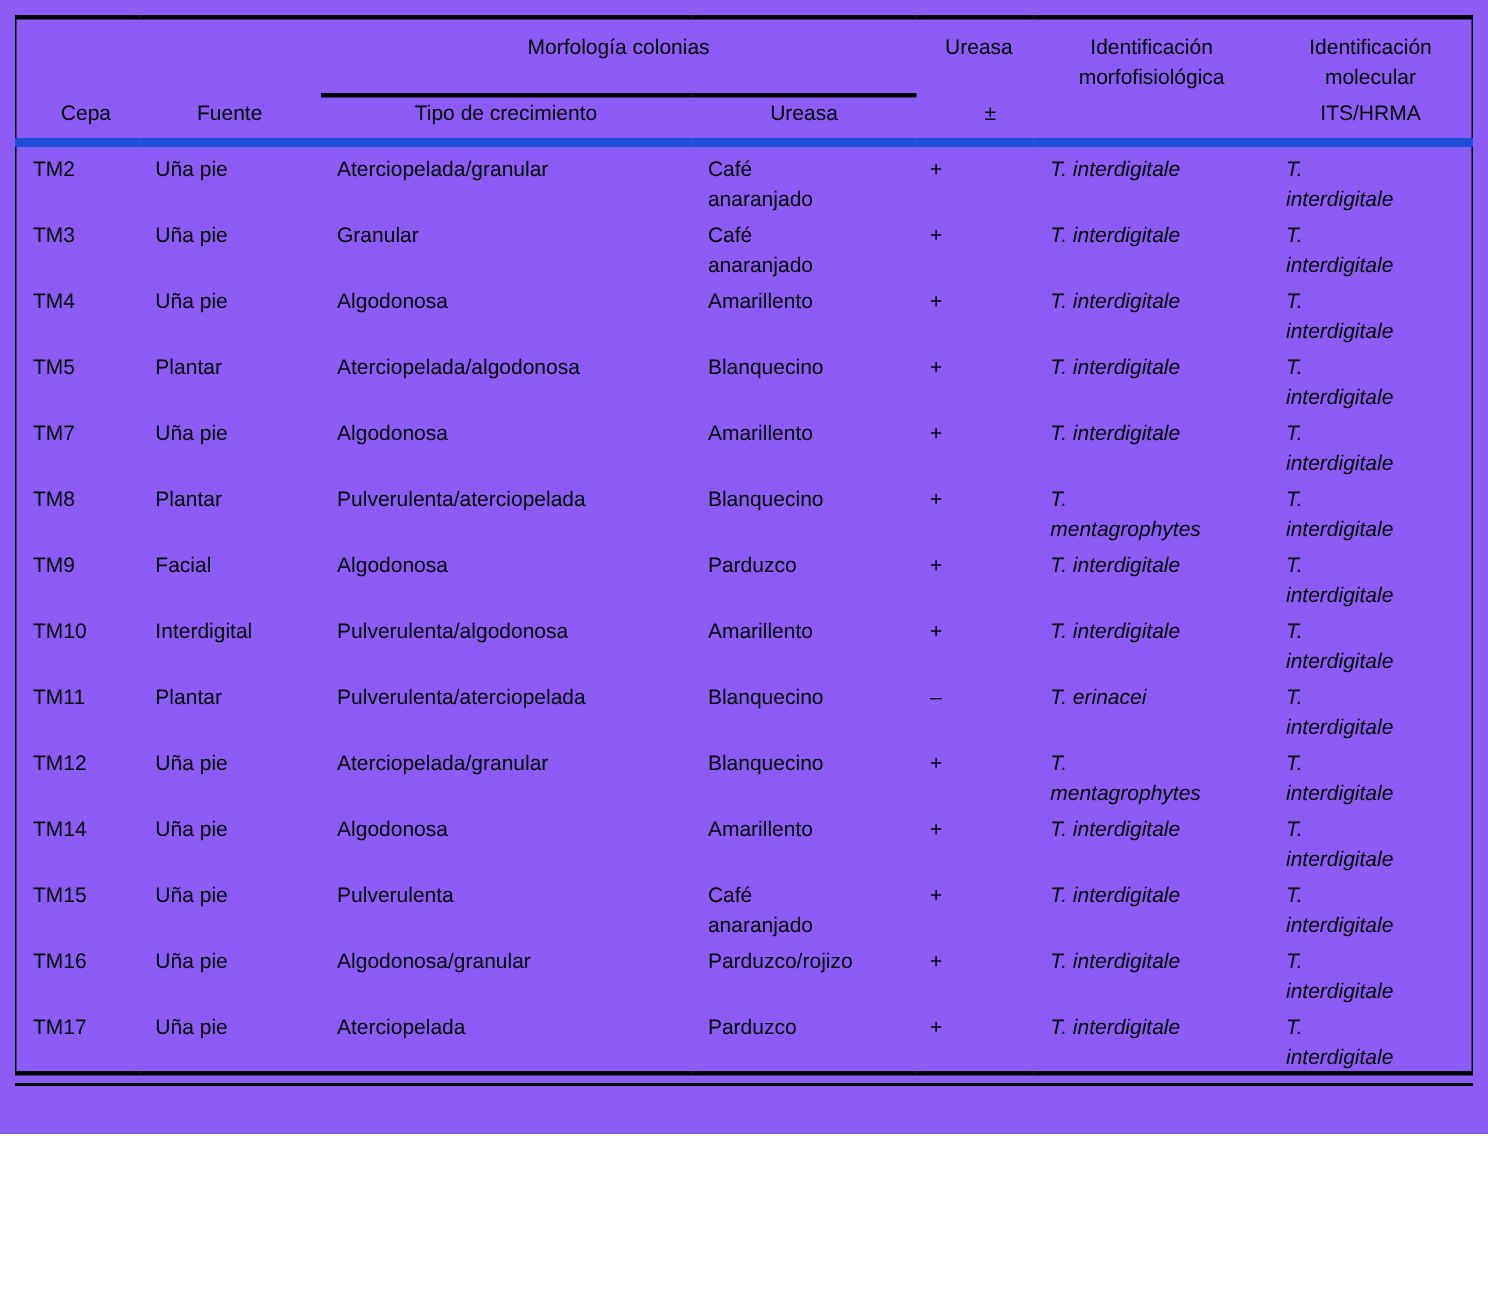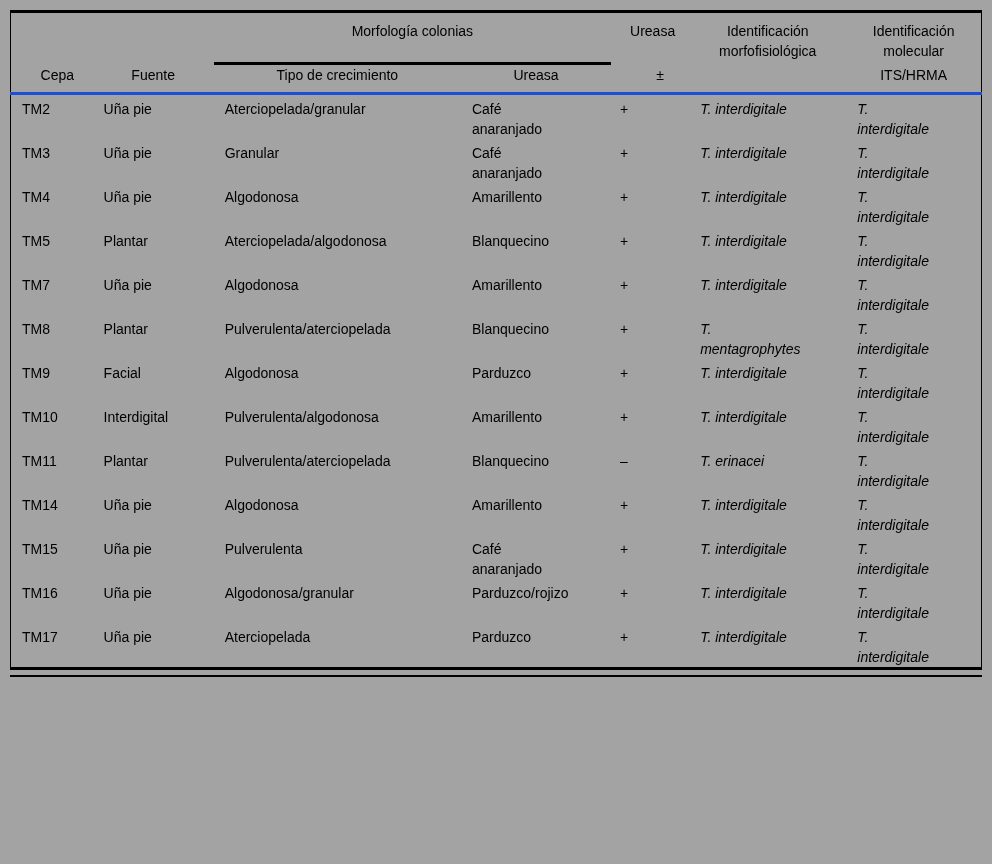--- a/index.html
+++ b/index.html
@@ -4,24 +4,24 @@
 <style>
   html, body {
     margin: 0;
     padding: 0;
     background: #ffffff;
     color: #000000;
     font-family: "Liberation Sans", "DejaVu Sans", sans-serif;
   }
   .sheet {
     width: 992px;
-    height: 864px;
+    height: 756px;
     box-sizing: border-box;
     padding: 10px 10px 0 10px;
-    background: #a3a3a3;
+    background: #8b5cf6;
     overflow: hidden;
   }
   table.strains {
     width: 972px;
     table-layout: fixed;
     border-collapse: collapse;
     border-top: 3px solid #000;
     border-bottom: 3px solid #000;
     border-left: 1px solid #000;
     border-right: 1px solid #000;
@@ -55,21 +55,21 @@
   thead th.h-ureasa {
     text-align: left;
     padding-left: 5px;
   }
   thead tr.sub-row th {
     height: 30px;
     box-sizing: border-box;
     vertical-align: bottom;
     padding-bottom: 7px;
     text-align: center;
-    border-bottom: 3px solid #1d4ed8;
+    border-bottom: 6px solid #1d4ed8;
   }
   thead th.h-cepa { text-align: left; padding-left: 11px; }
   thead th.h-pm   { text-align: left; padding-left: 20px; }
 
   tbody td {
     height: 44px;
     box-sizing: border-box;
     vertical-align: top;
     padding-top: 4px;
     padding-left: 11px;
@@ -209,20 +209,31 @@
     <td class="c-cepa">TM11</td>
     <td class="c-fuente">Plantar</td>
     <td class="c-tipo">Pulverulenta/aterciopelada</td>
     <td class="c-reverso">Blanquecino</td>
     <td class="c-ureasa">–</td>
     <td class="c-morfo italic">T. erinacei</td>
     <td class="c-mol italic">T.
 interdigitale</td>
   </tr>
         <tr>
+    <td class="c-cepa">TM12</td>
+    <td class="c-fuente">Uña pie</td>
+    <td class="c-tipo">Aterciopelada/granular</td>
+    <td class="c-reverso">Blanquecino</td>
+    <td class="c-ureasa">+</td>
+    <td class="c-morfo italic">T.
+mentagrophytes</td>
+    <td class="c-mol italic">T.
+interdigitale</td>
+  </tr>
+        <tr>
     <td class="c-cepa">TM14</td>
     <td class="c-fuente">Uña pie</td>
     <td class="c-tipo">Algodonosa</td>
     <td class="c-reverso">Amarillento</td>
     <td class="c-ureasa">+</td>
     <td class="c-morfo italic">T. interdigitale</td>
     <td class="c-mol italic">T.
 interdigitale</td>
   </tr>
         <tr>

